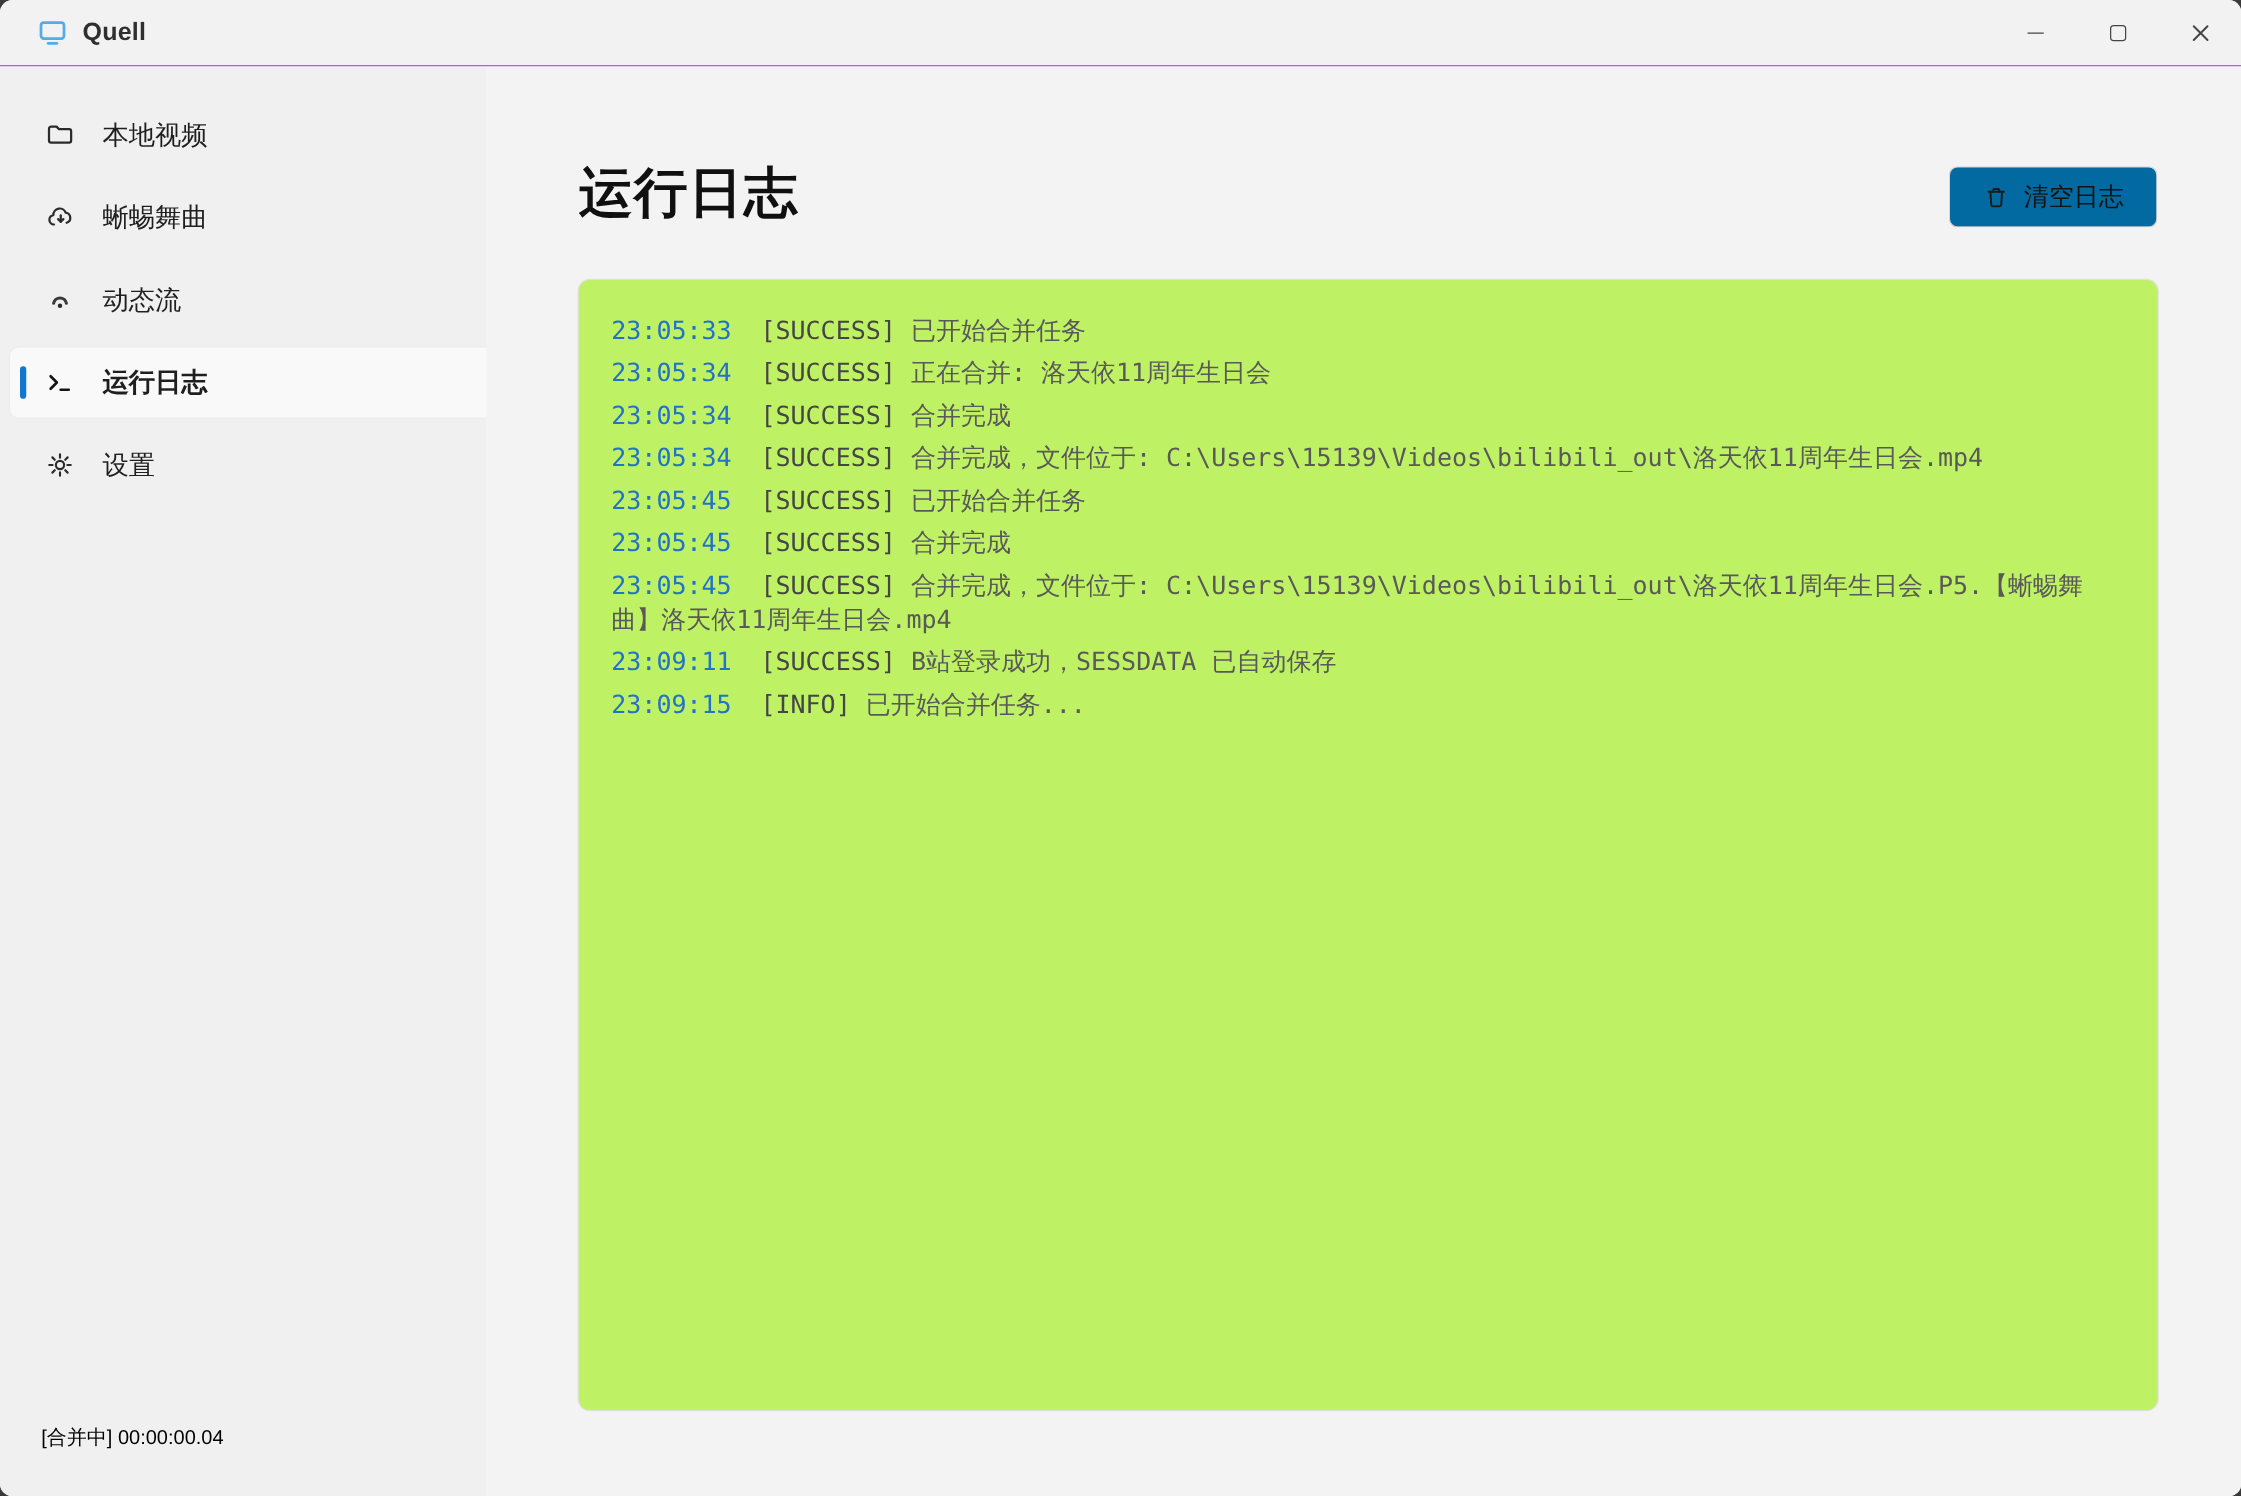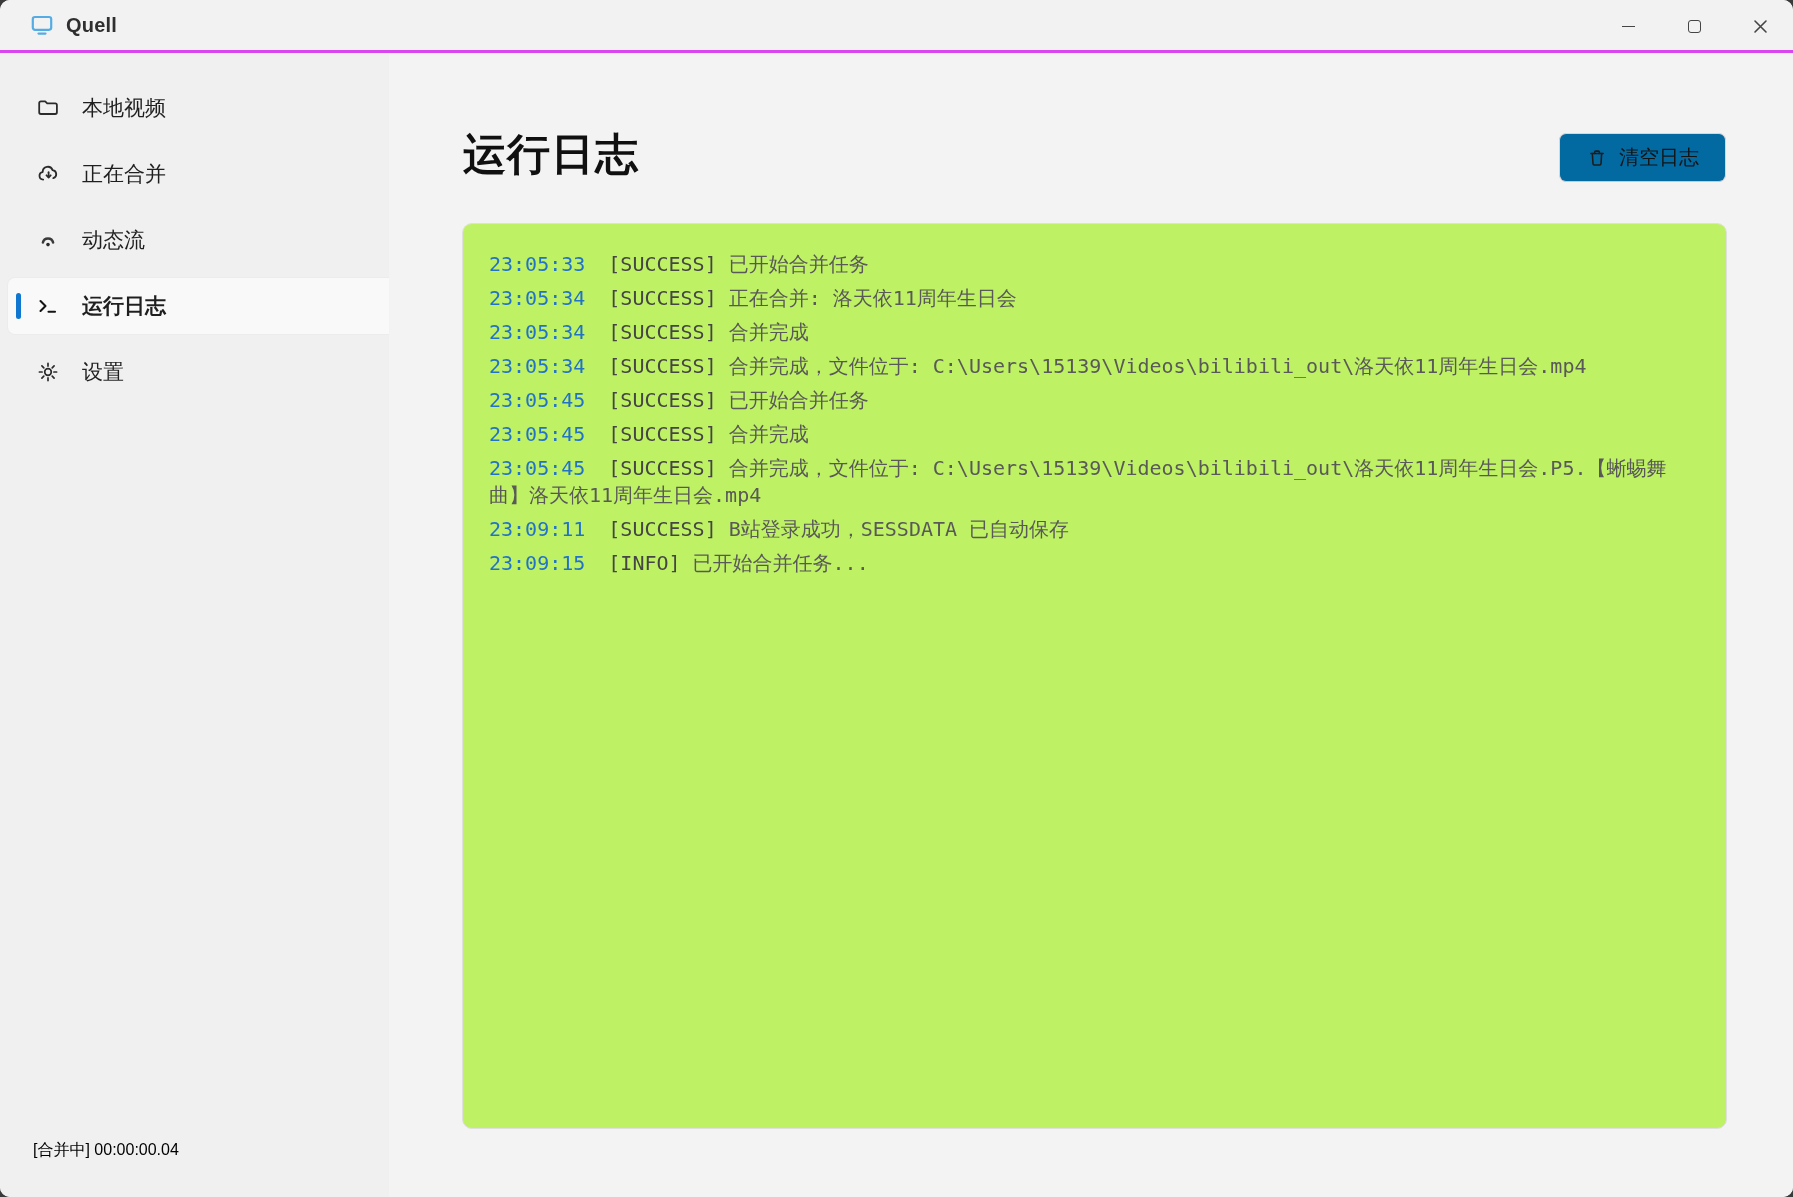--- a/index.html
+++ b/index.html
@@ -3,21 +3,21 @@
 <meta charset="utf-8">
 <style>
   * { margin:0; padding:0; box-sizing:border-box; }
   html,body { width:1793px; height:1197px; overflow:hidden; }
   body { background:#3a3a3a; font-family:"Liberation Sans","DejaVu Sans",sans-serif; }
 
   .window { position:absolute; inset:0; background:#f3f3f3; border-radius:10px; overflow:hidden; }
 
   
   .titlebar { position:absolute; top:0; left:0; right:0; height:53px;
-              background:#f2f2f2; border-bottom:3px solid #d946ef;
+              background:#f2f2f2; border-bottom:1px solid #d946ef;
               display:flex; align-items:center; padding-left:30px; }
   .app-icon { width:24px; height:24px; display:inline-flex; margin-right:12px; }
   .app-title { font-size:20px; font-weight:600; color:#2f2f2f; letter-spacing:.2px; }
   .win-controls { position:absolute; right:0; top:0; height:52px; display:flex; }
   .wbtn { width:66px; height:52px; display:flex; align-items:center; justify-content:center; cursor:default; }
   .min-glyph { width:13px; height:0; border-top:1.6px solid #454545; display:block; }
   .max-glyph { width:13px; height:13px; border:1.6px solid #454545; border-radius:3px; display:block; }
 
   
   .sidebar { position:absolute; top:54px; left:0; bottom:0; width:424px;
@@ -104,21 +104,21 @@
 
           <span class="nav-icon">
 
             <svg viewBox="0 0 24 24" fill="none" stroke="#2b2b2b" stroke-width="1.8" stroke-linecap="round" stroke-linejoin="round">
               <path d="M7.2 17.6a3.8 3.8 0 0 1-.5-7.55A5.1 5.1 0 0 1 16.6 8.2a4.1 4.1 0 0 1 .7 8"></path>
               <path d="M12.6 10.2v5.2"></path>
               <path d="M10.5 13.3l2.1 2.1 2.1-2.1"></path>
             </svg>
 
           </span>
-          <span class="nav-label">正在合并</span>
+          <span class="nav-label">蜥蜴舞曲</span>
         </div>
 
         <div class="nav-item">
 
           <span class="nav-icon">
 
             <svg viewBox="0 0 24 24" fill="none">
               <path d="M6.9 14.6a5.2 5.2 0 0 1 10.2 0" stroke="#3a3a3a" stroke-width="2.5" stroke-linecap="round"></path>
               <circle cx="12" cy="16.6" r="1.8" fill="#2b2b2b"></circle>
             </svg>

